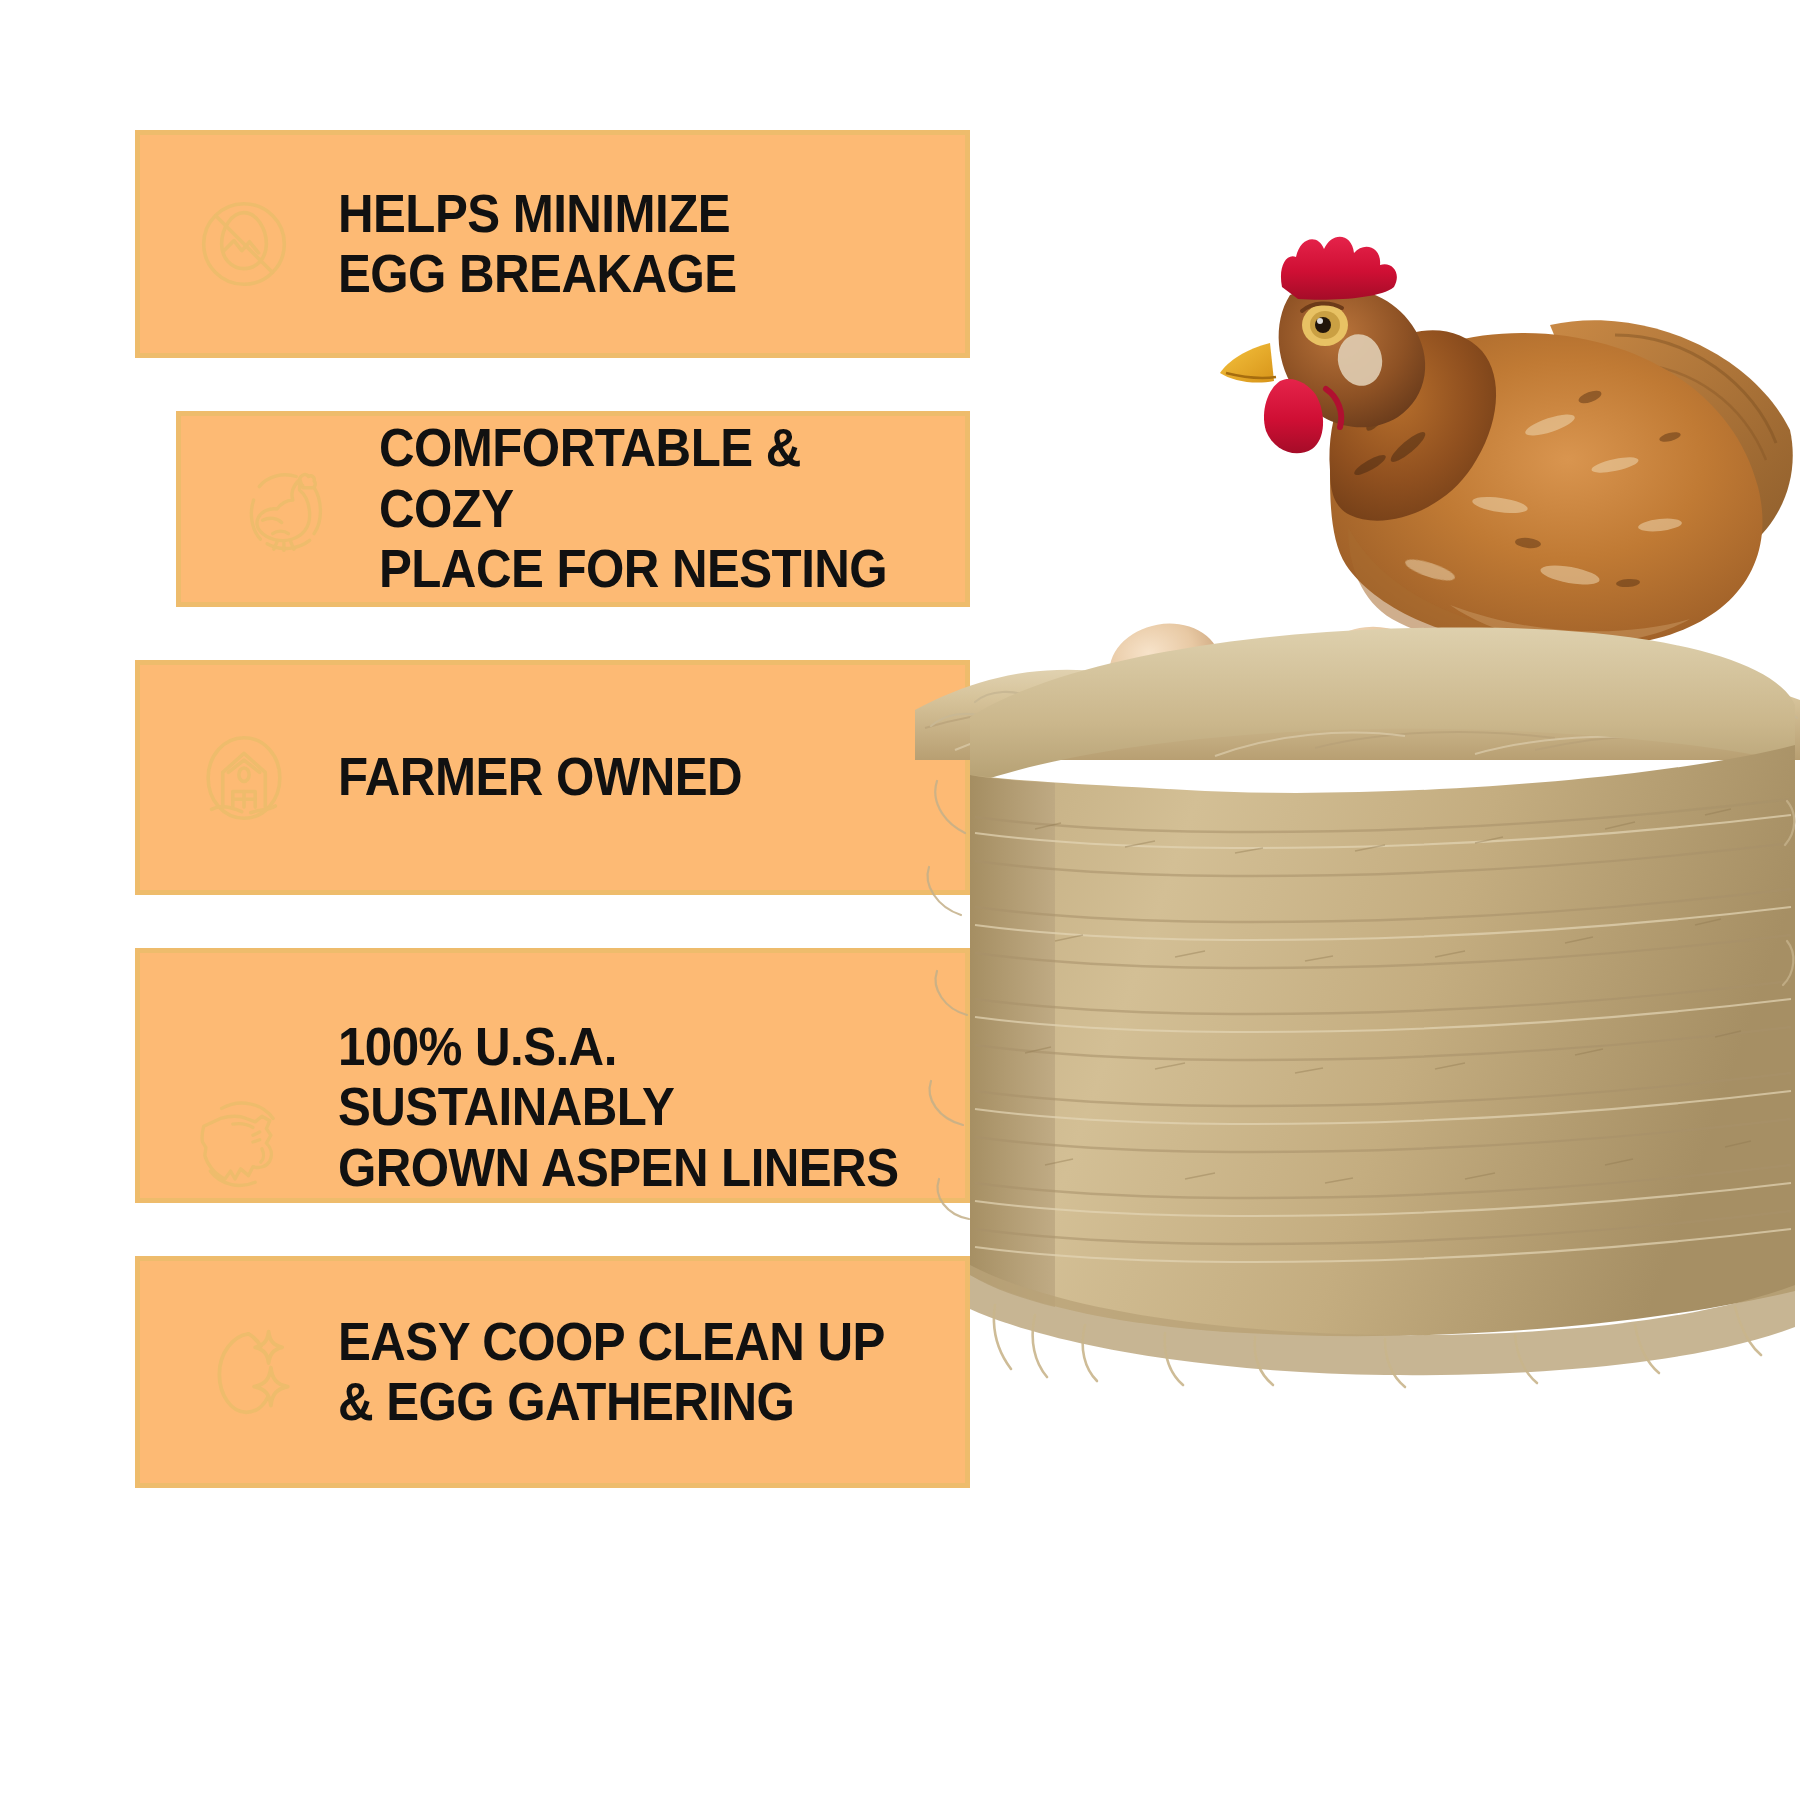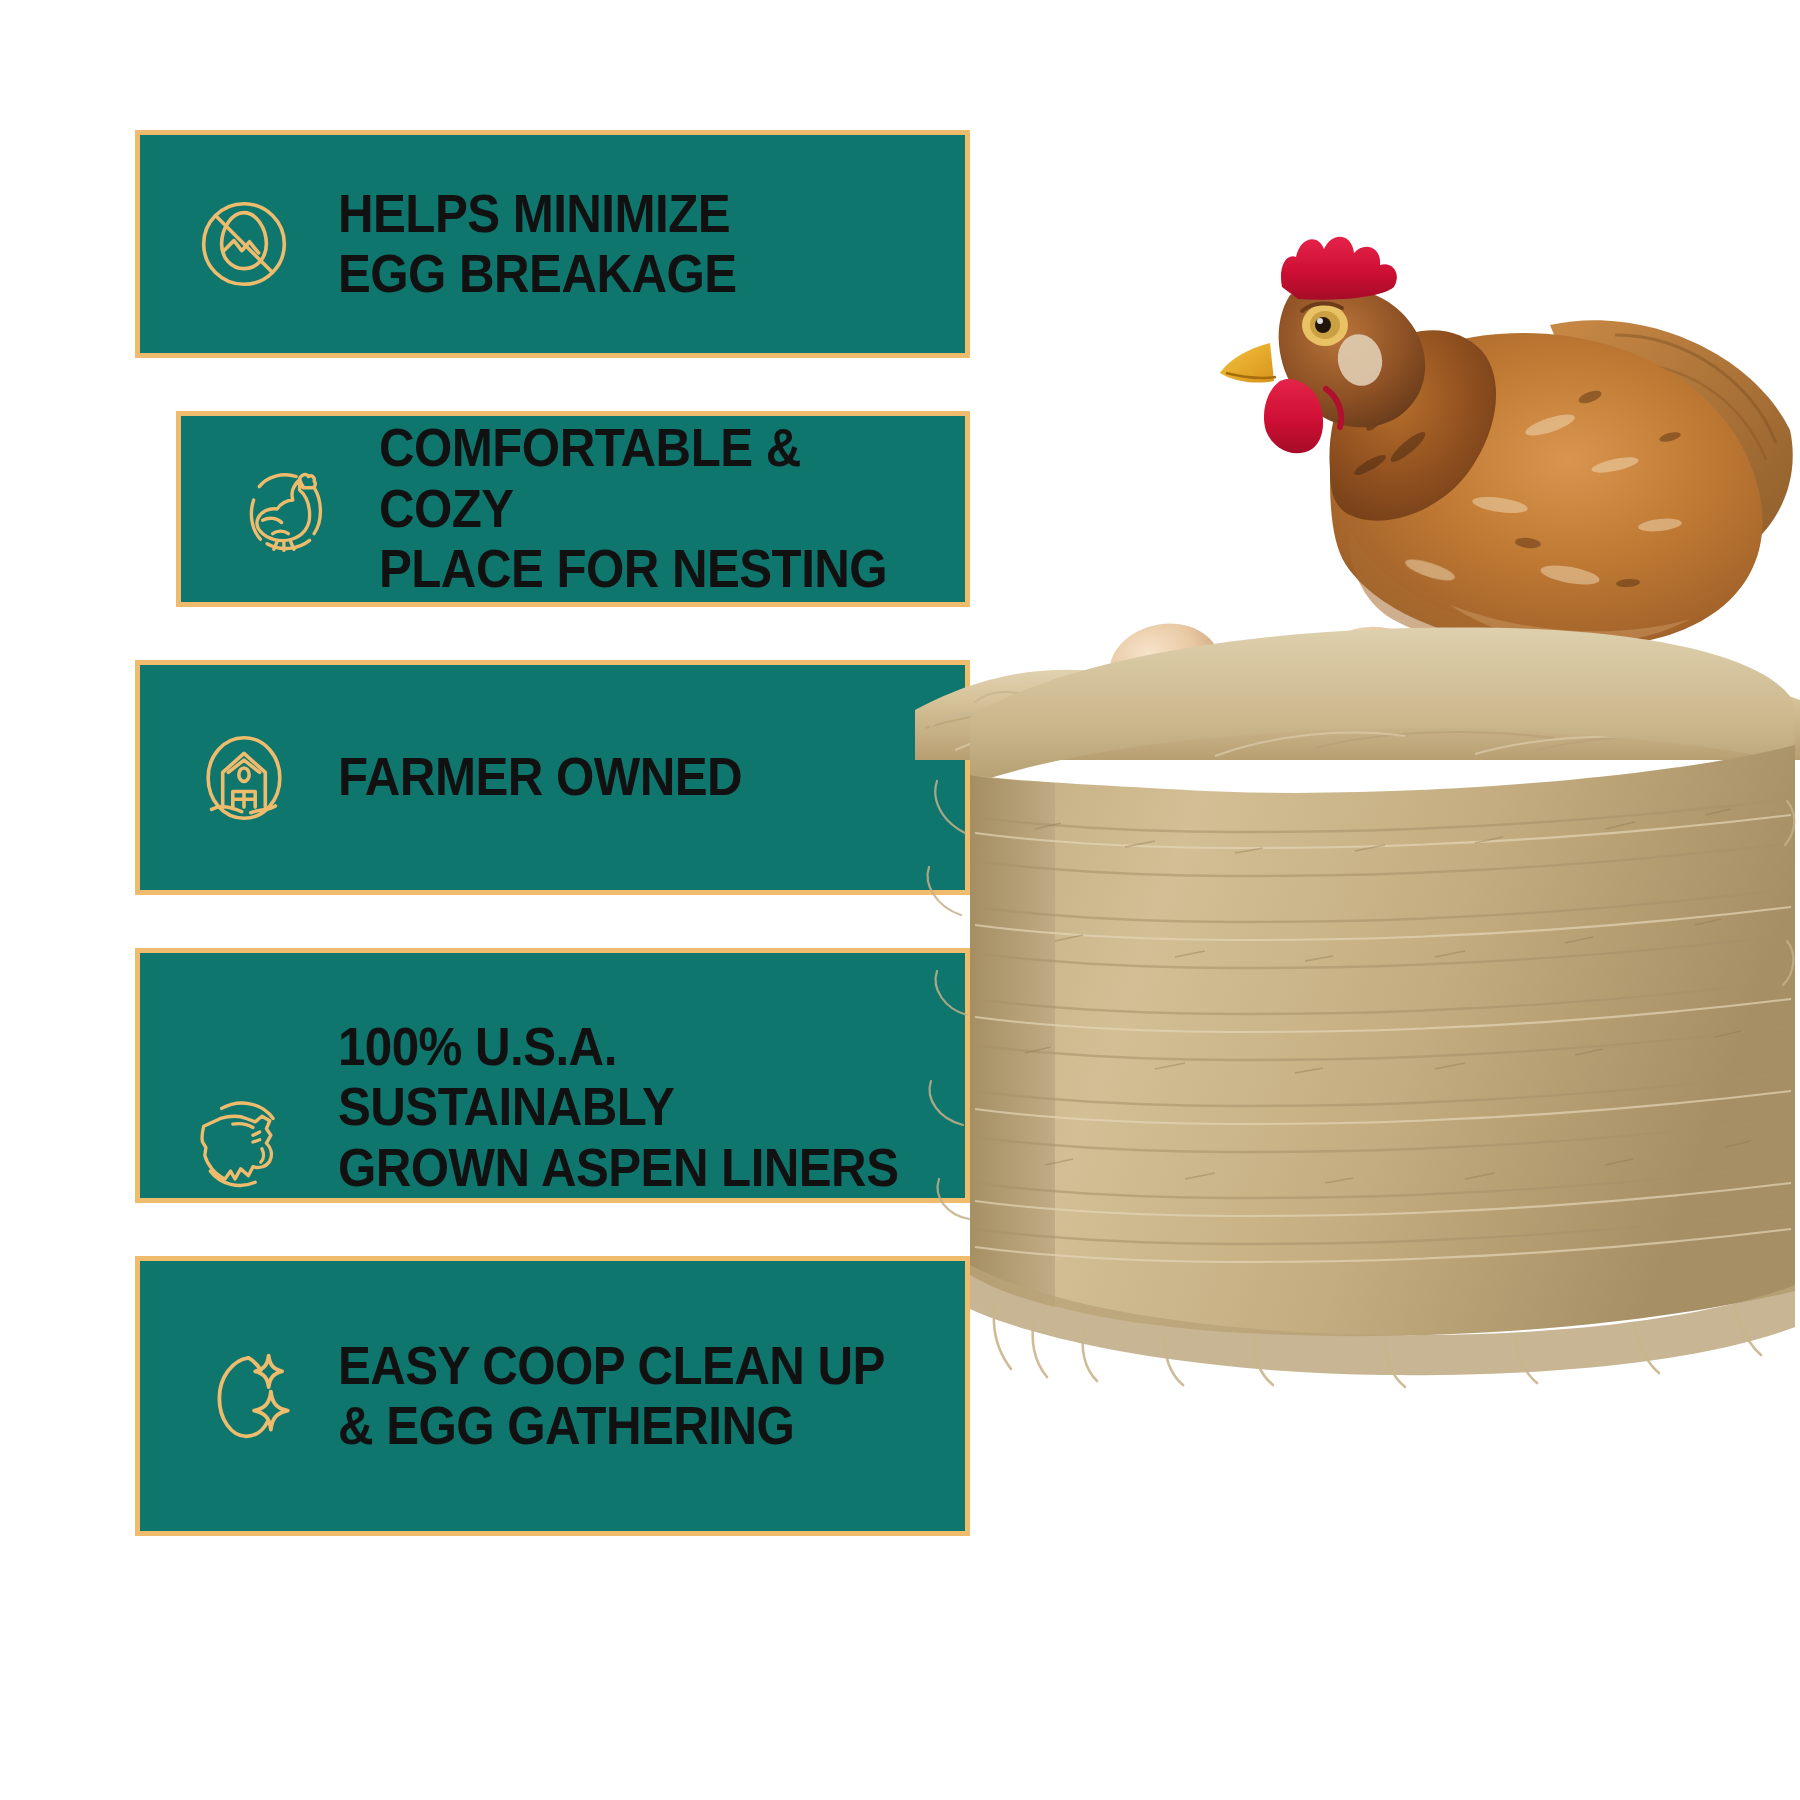--- a/index.html
+++ b/index.html
@@ -10,31 +10,31 @@
     overflow: hidden;
   }
   #stage { position: relative; width: 1800px; height: 1800px; background: #fff; }
 
   
   .features { position: absolute; left: 135px; top: 130px; width: 835px; }
 
   .feature-box {
     position: relative;
     border: 5px solid var(--gold, #eebc6c);
-    background: #0f766e;
+    background: #fdba74;
     display: flex;
     align-items: center;
     margin-bottom: 53px;
     padding: 0 0 0 48px;
   }
   .fb-1 { height: 228px; }
   .fb-2 { height: 196px; margin-left: 41px; }
   .fb-3 { height: 235px; }
   .fb-4 { height: 255px; align-items: flex-end; }
-  .fb-5 { height: 280px; margin-bottom: 0; align-items: center; }
+  .fb-5 { height: 232px; margin-bottom: 0; align-items: center; }
 
   .feature-icon {
     width: 112px; height: 112px;
     flex: 0 0 112px;
     display: flex; align-items: center; justify-content: center;
   }
   .feature-icon svg { width: 112px; height: 112px; display: block; }
 
   .feature-text {
     margin-left: 38px;

